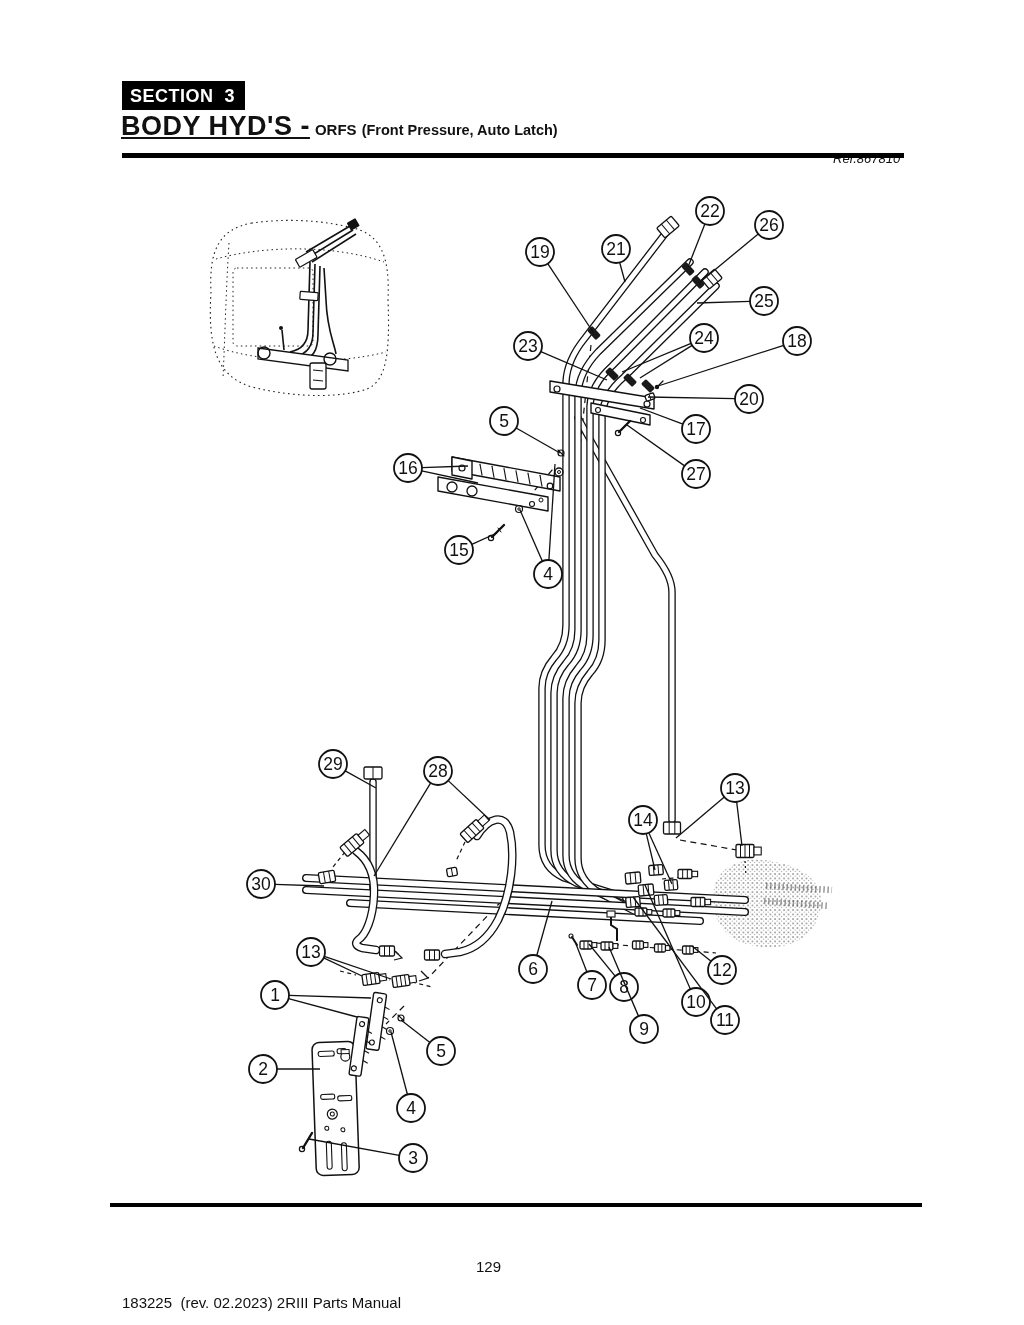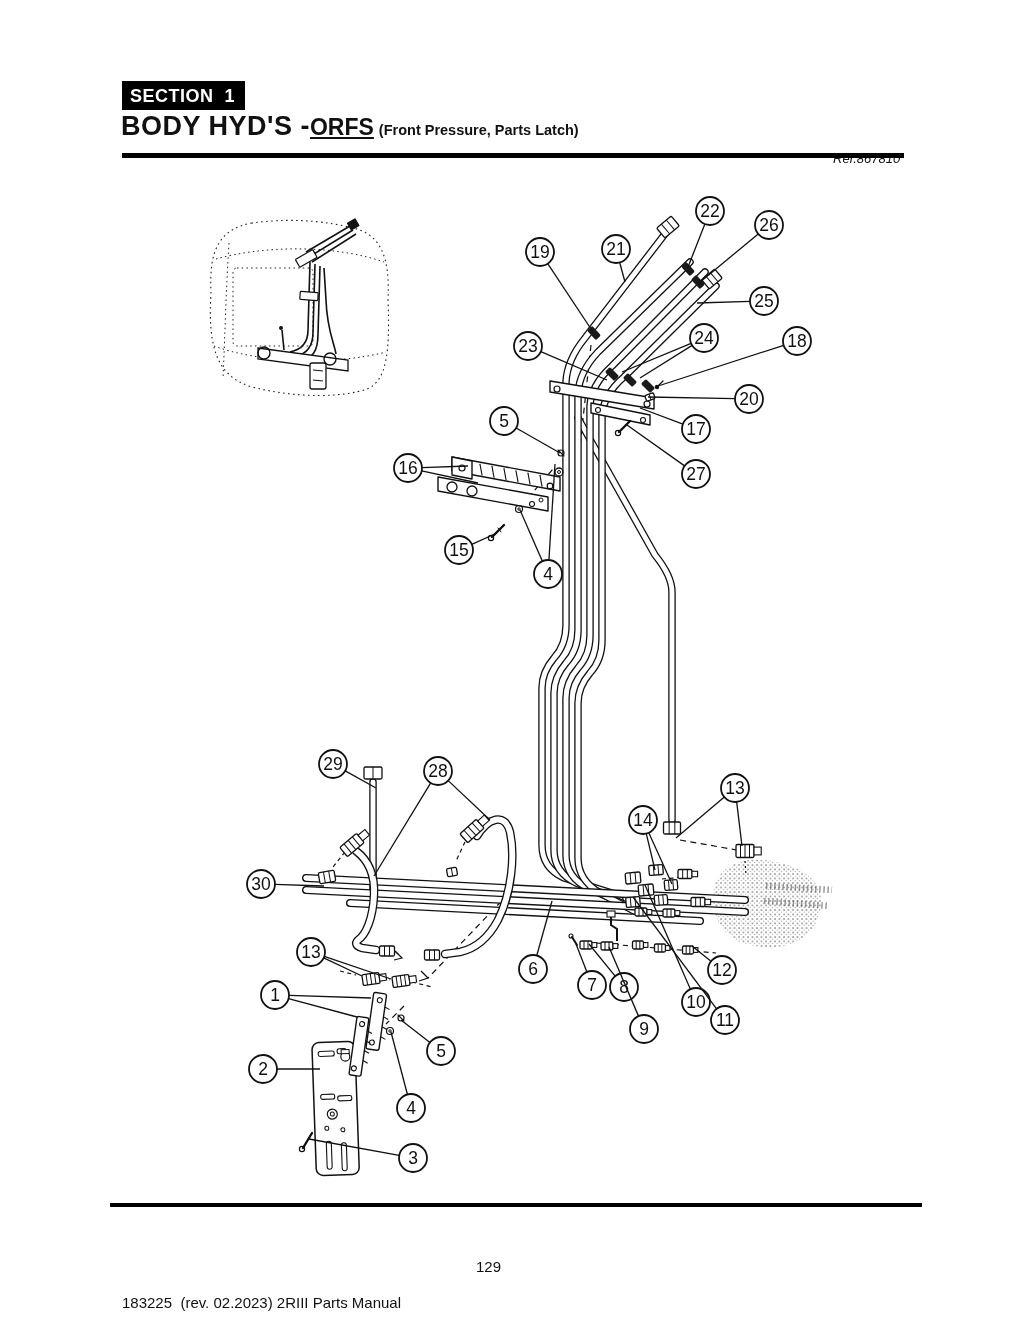--- a/index.html
+++ b/index.html
@@ -1,36 +1,36 @@
 <!DOCTYPE html>
 <html><head>
 <meta charset="utf-8">
 <style>
   html,body{margin:0;padding:0;background:#e8e8e8;}
   .page{position:relative;width:1024px;height:1325px;background:#ffffff;overflow:hidden;
         font-family:"Liberation Sans",sans-serif;color:#111;}
   .section-badge{position:absolute;left:122px;top:81px;background:#000;color:#fff;
         font-weight:bold;font-size:18px;line-height:1;padding:6px 10px 5px 8px;white-space:pre;letter-spacing:.5px;}
   .title-line{position:absolute;left:121px;top:111px;white-space:pre;}
-  .t-main{font-size:27px;font-weight:bold;letter-spacing:.5px;}
-  .t-code{font-size:23px;font-weight:bold;text-decoration:underline;}
+  .t-main{font-size:27px;font-weight:bold;letter-spacing:.5px;text-decoration:underline;}
+  .t-code{font-size:15px;font-weight:bold;margin-left:5px;}
   .t-qual{font-size:14.5px;font-weight:bold;margin-left:5px;}
   .ref{position:absolute;left:833px;top:115px;font-style:italic;font-size:13px;margin-top:36px;}
   .rule-top{position:absolute;left:122px;top:153px;width:782px;height:5px;background:#000;}
   .rule-bottom{position:absolute;left:110px;top:1203px;width:812px;height:4px;background:#000;}
   .f-left{position:absolute;left:122px;top:1258px;font-size:15px;white-space:pre;margin-top:36px;}
   .f-page{position:absolute;left:476px;top:1258px;font-size:15px;}
   #diagram{position:absolute;left:0;top:0;}
 </style>
 </head>
 <body>
 
 <div class="page">
-  <div class="section-badge">SECTION  1</div>
-  <div class="title-line"><span class="t-main">BODY HYD'S -</span><span class="t-code">ORFS</span><span class="t-qual">(Front Pressure, Parts Latch)</span></div>
+  <div class="section-badge">SECTION  3</div>
+  <div class="title-line"><span class="t-main">BODY HYD'S -</span><span class="t-code">ORFS</span><span class="t-qual">(Front Pressure, Auto Latch)</span></div>
   <div class="ref">Ref.867810</div>
   <div class="rule-top"></div>
 
   <svg id="diagram" width="1024" height="1325" viewBox="0 0 1024 1325">
       <defs>
         <pattern id="stip" width="4.5" height="4.5" patternUnits="userSpaceOnUse">
           <circle cx="1" cy="1" r="0.8" fill="#444"></circle>
           <circle cx="3.2" cy="3" r="0.6" fill="#666"></circle>
         </pattern>
       </defs>

